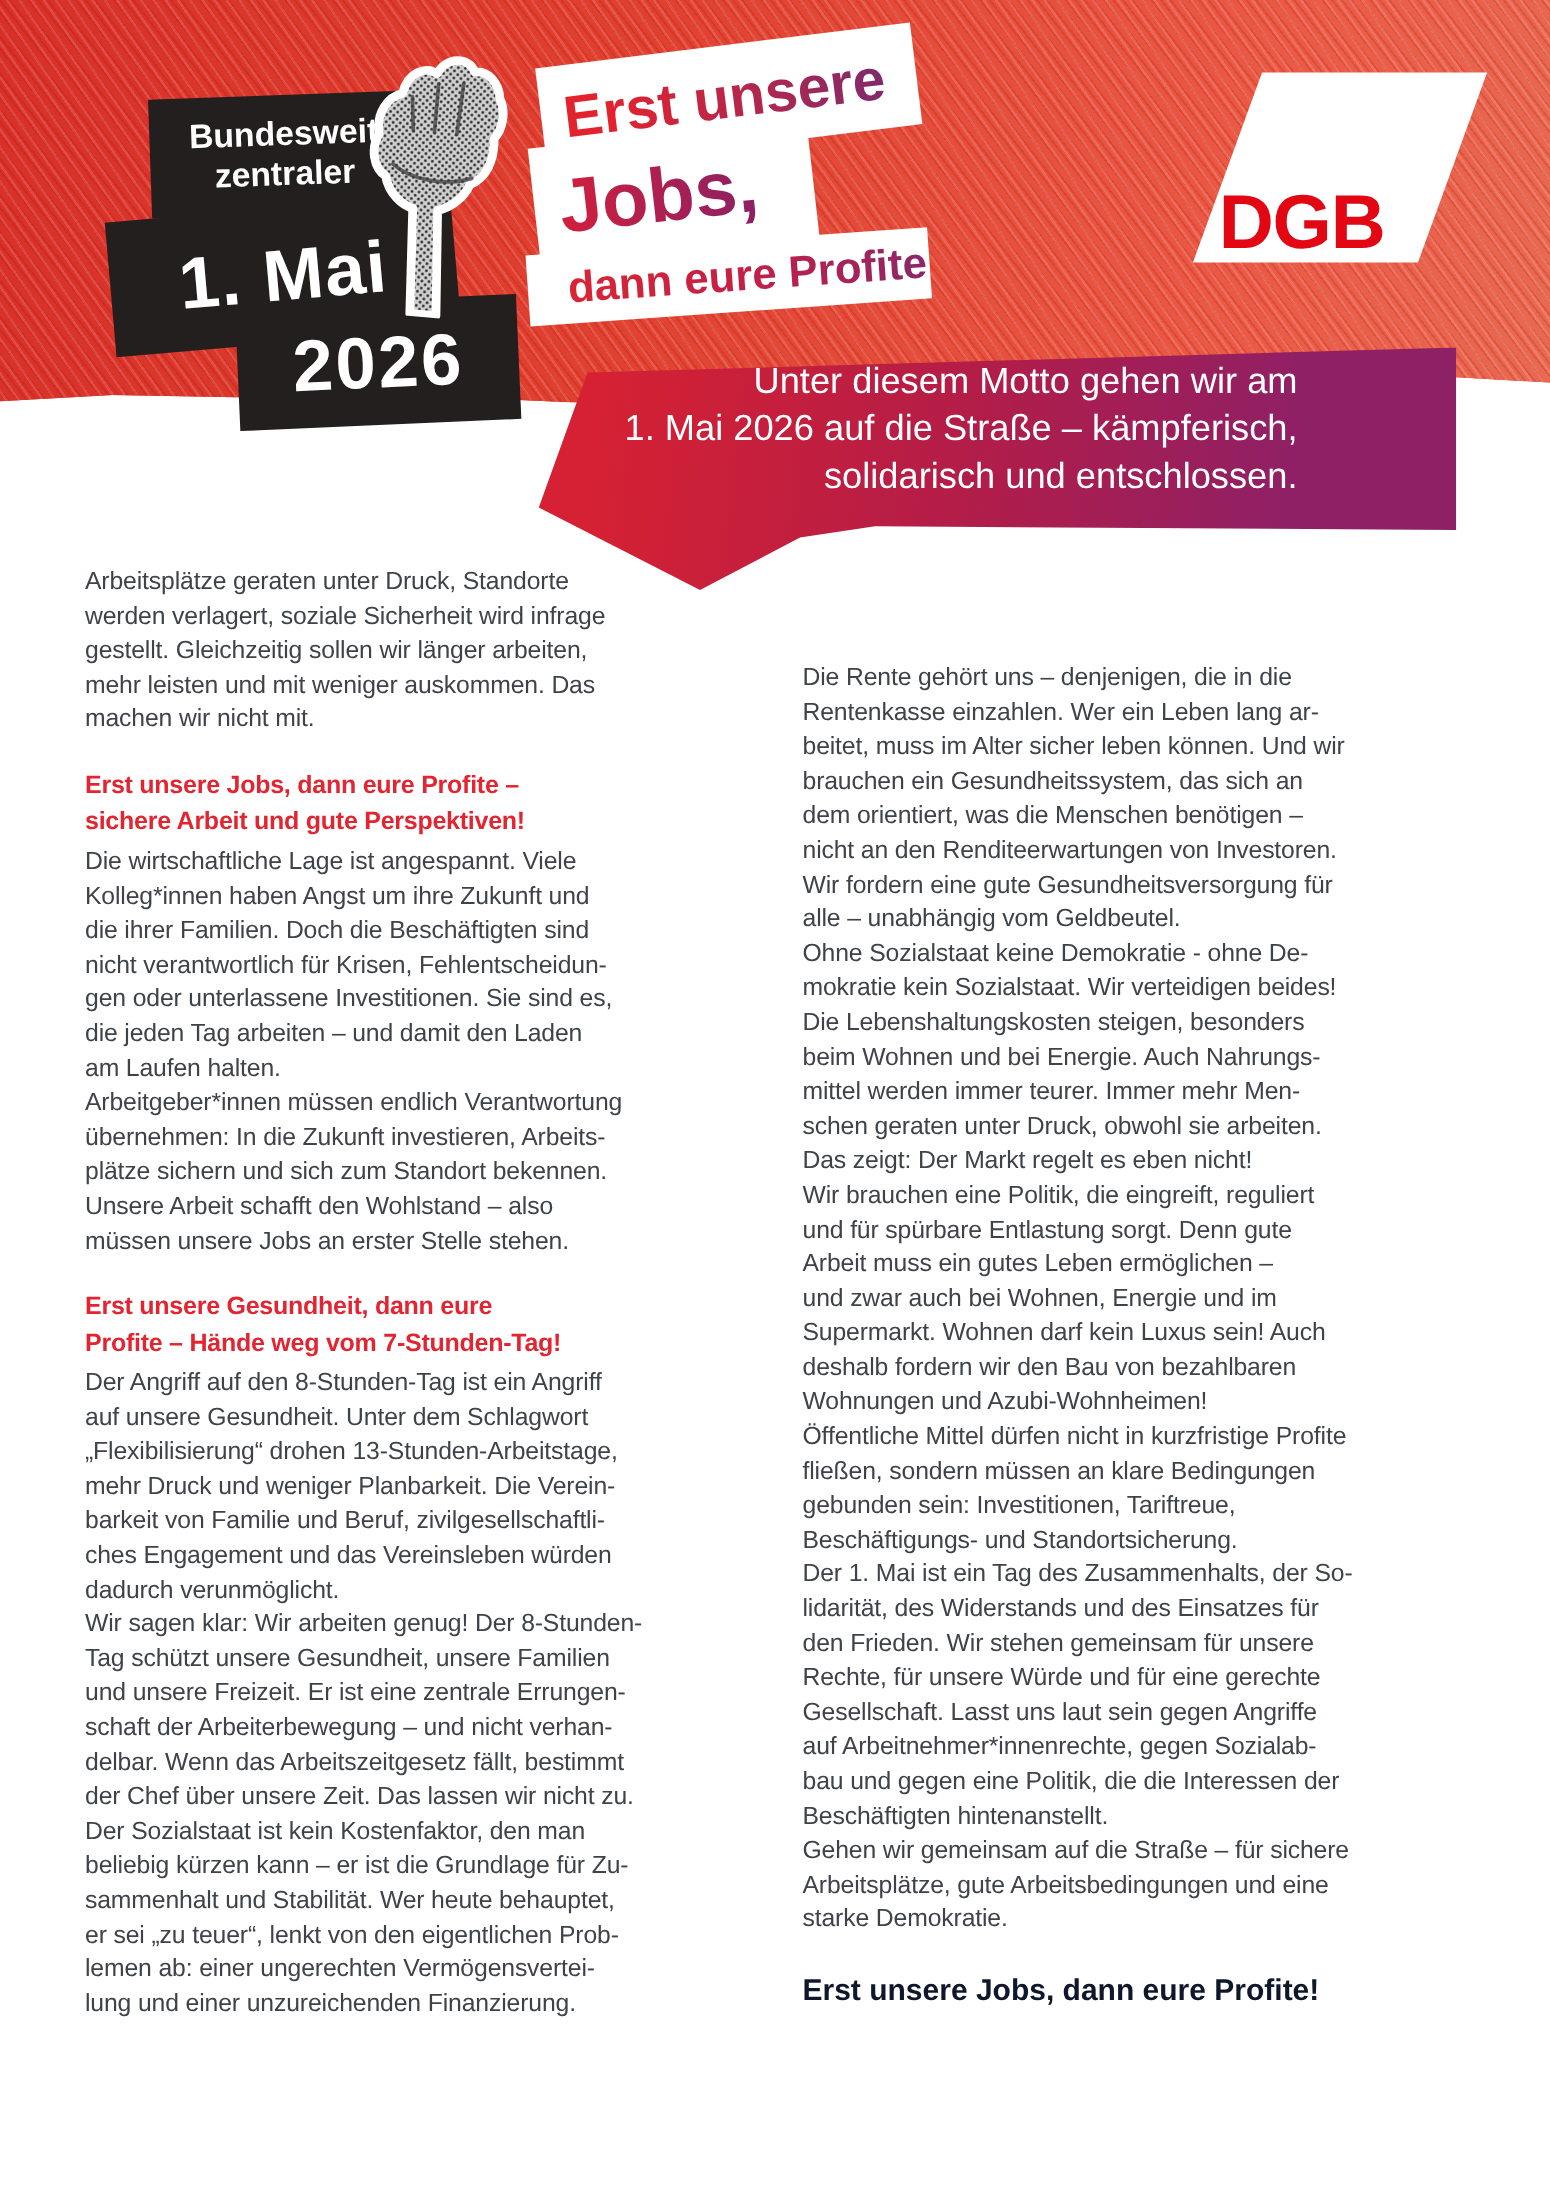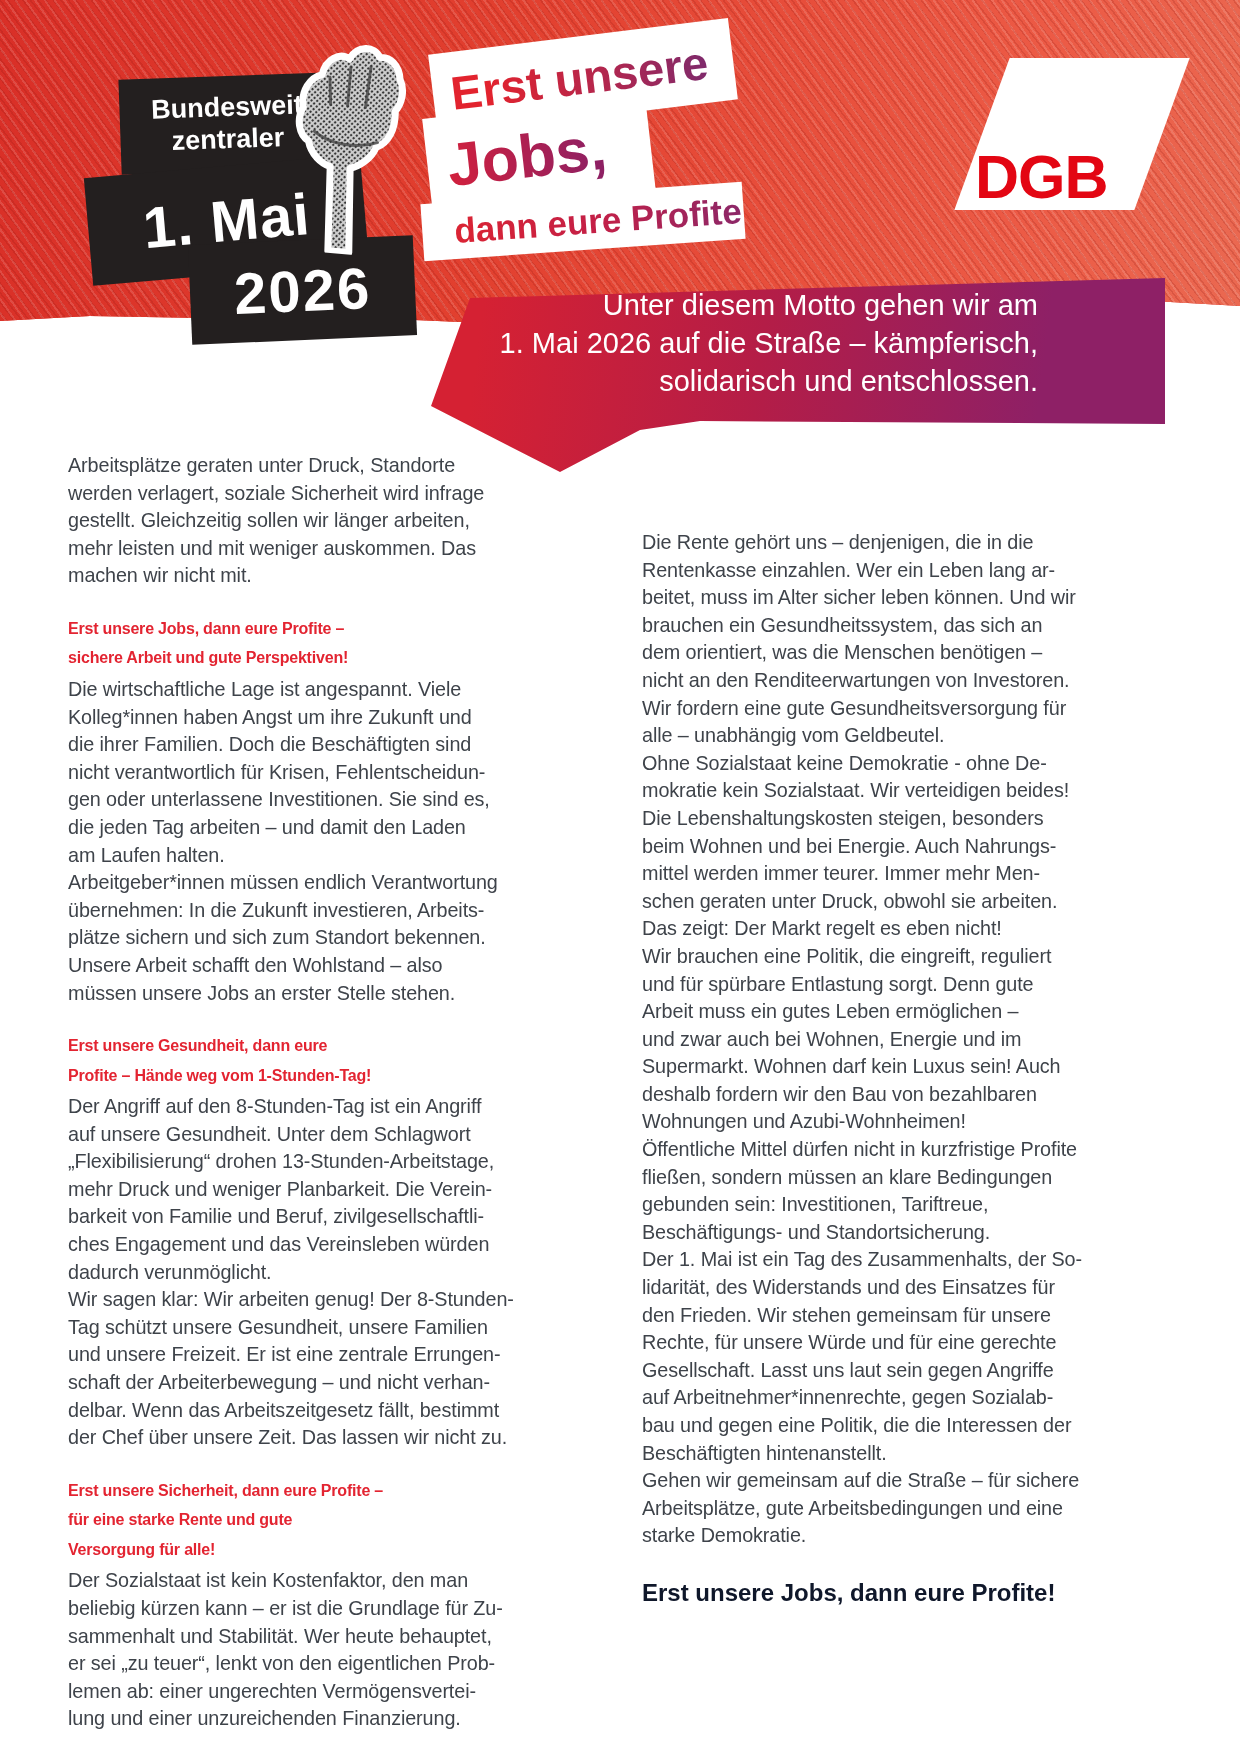--- a/index.html
+++ b/index.html
@@ -53,21 +53,21 @@
     background:linear-gradient(97deg,#d52133 8%,#b41d47 45%,#8e2066 82%);
     clip-path:polygon(42px 50px,737px 30px,737px 176px,272px 173px,212px 182px,132px 224px,3px 158px);}
   .motto-text{position:absolute;left:25px;top:38px;width:585px;text-align:right;
     color:#ffffff;font-size:29px;line-height:38px;font-weight:400;white-space:pre;}
 
   
   .col{position:absolute;}
   .col-left{left:68px;top:452px;width:510px;}
   .col-right{left:642px;top:512px;width:490px;margin-top:17px;}
   .para{font-size:19.8px;line-height:27.6px;color:#3e434a;margin:0;white-space:pre;letter-spacing:-0.1px;}
-  .headline{font-size:16px;line-height:29.5px;color:#e32431;font-weight:800;margin:24px 0 3px 0;white-space:pre;letter-spacing:-0.2px;}
+  .headline{font-size:20px;line-height:29.5px;color:#e32431;font-weight:800;margin:24px 0 3px 0;white-space:pre;letter-spacing:-0.2px;}
   .closing{font-size:24px;line-height:30px;color:#0f172a;font-weight:800;margin:28px 0 0 0;white-space:pre;}
 </style>
 </head>
 <body>
 
 <div class="page">
 
   <div class="red-header"></div>
 
   <div class="blackbox kicker-box">
@@ -127,37 +127,34 @@
 nicht verantwortlich für Krisen, Fehlentscheidun-
 gen oder unterlassene Investitionen. Sie sind es,
 die jeden Tag arbeiten – und damit den Laden
 am Laufen halten.
 Arbeitgeber*innen müssen endlich Verantwortung
 übernehmen: In die Zukunft investieren, Arbeits-
 plätze sichern und sich zum Standort bekennen.
 Unsere Arbeit schafft den Wohlstand – also
 müssen unsere Jobs an erster Stelle stehen.</p>
     <h3 class="headline">Erst unsere Gesundheit, dann eure
-Profite – Hände weg vom 1-Stunden-Tag!</h3>
+Profite – Hände weg vom 7-Stunden-Tag!</h3>
     <p class="para">Der Angriff auf den 8-Stunden-Tag ist ein Angriff
 auf unsere Gesundheit. Unter dem Schlagwort
 „Flexibilisierung“ drohen 13-Stunden-Arbeitstage,
 mehr Druck und weniger Planbarkeit. Die Verein-
 barkeit von Familie und Beruf, zivilgesellschaftli-
 ches Engagement und das Vereinsleben würden
 dadurch verunmöglicht.
 Wir sagen klar: Wir arbeiten genug! Der 8-Stunden-
 Tag schützt unsere Gesundheit, unsere Familien
 und unsere Freizeit. Er ist eine zentrale Errungen-
 schaft der Arbeiterbewegung – und nicht verhan-
 delbar. Wenn das Arbeitszeitgesetz fällt, bestimmt
 der Chef über unsere Zeit. Das lassen wir nicht zu.</p>
-    <h3 class="headline">Erst unsere Sicherheit, dann eure Profite –
-für eine starke Rente und gute
-Versorgung für alle!</h3>
     <p class="para">Der Sozialstaat ist kein Kostenfaktor, den man
 beliebig kürzen kann – er ist die Grundlage für Zu-
 sammenhalt und Stabilität. Wer heute behauptet,
 er sei „zu teuer“, lenkt von den eigentlichen Prob-
 lemen ab: einer ungerechten Vermögensvertei-
 lung und einer unzureichenden Finanzierung.</p>
   </div>
 
   <div class="col col-right">
     <p class="para">Die Rente gehört uns – denjenigen, die in die

